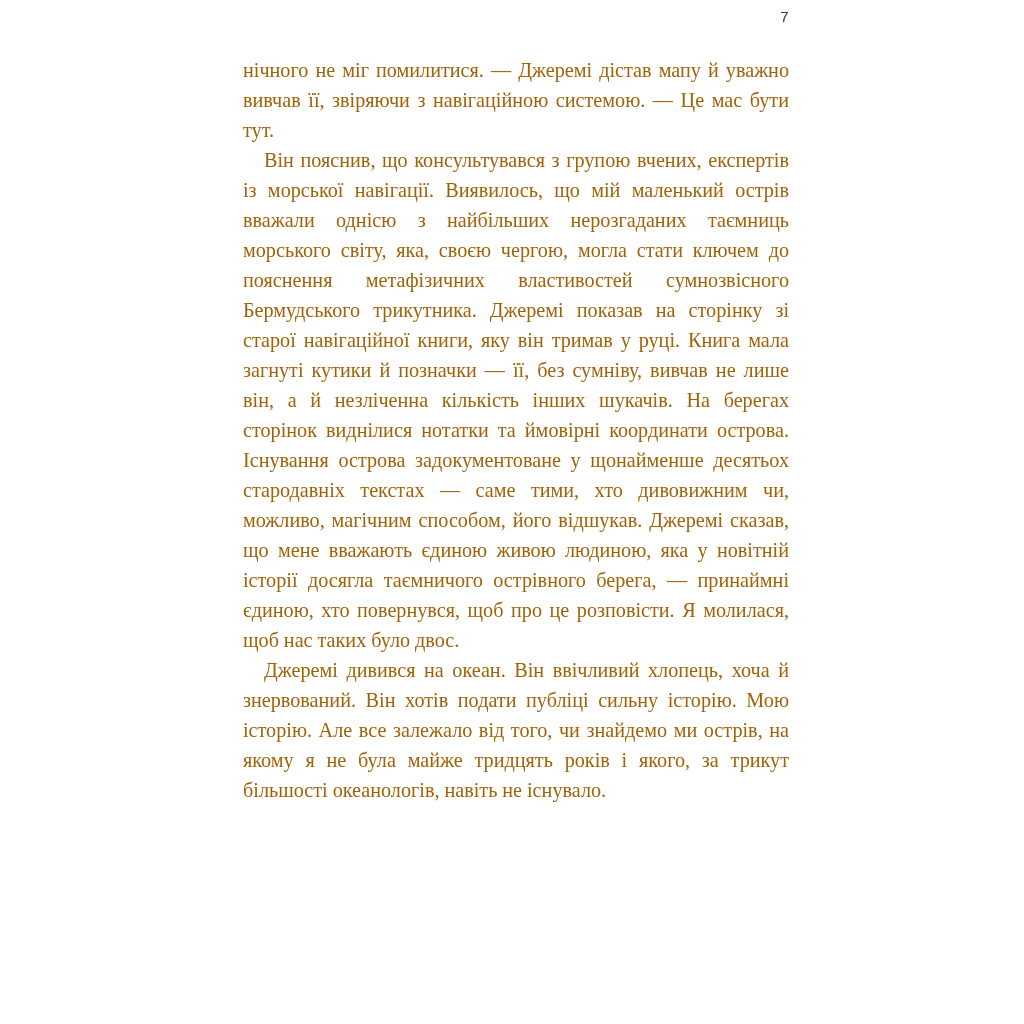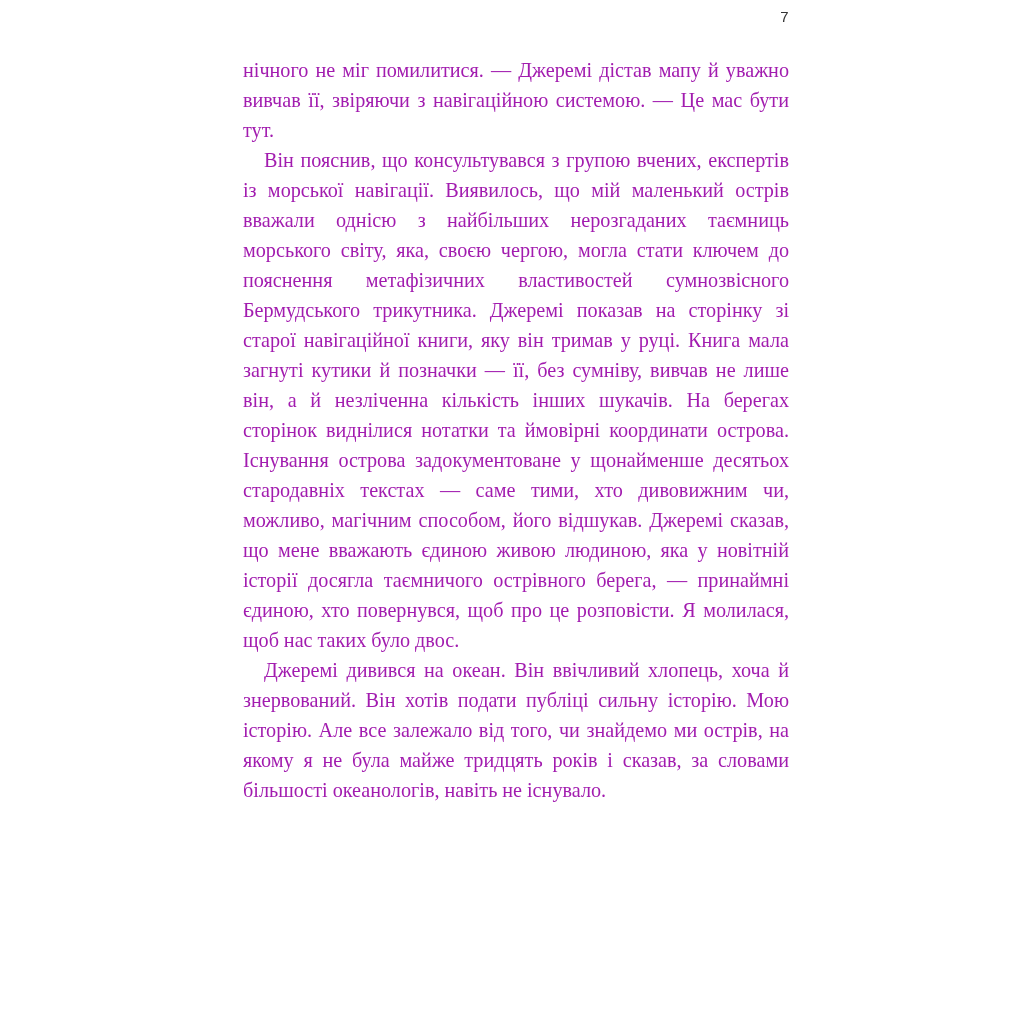--- a/index.html
+++ b/index.html
@@ -30,37 +30,37 @@
   .textblock {
     position: absolute;
     top: 55px;
     left: 243px;
     width: 546px;
   }
   .para {
     margin: 0;
     font-size: 20.2px;
     line-height: 30px;
-    color: #a21caf;
+    color: #a16207;
     text-align: justify;
     text-justify: inter-word;
     hyphens: manual;
     word-spacing: -0.1px;
     font-family: Liberation Serif, serif;
   }
   .para.indent {
     text-indent: 21px;
   }
 </style>
 </head>
 <body>
 
 <div class="page">
 
   <div class="folio">7</div>
 
   <div class="textblock">
     <p class="para">нічного не міг помилитися. — Джеремі дістав мапу й уважно вивчав її, звіряючи з навігаційною систе­мою. — Це мас бути тут.</p>
     <p class="para indent">Він пояснив, що консультувався з групою вчених, експертів із морської навігації. Виявилось, що мій маленький острів вважали однісю з найбільших не­розгаданих таємниць морського світу, яка, своєю чер­гою, могла стати ключем до пояснення метафізичних властивостей сумнозвісного Бермудського трикут­ника. Джеремі показав на сторінку зі старої навігацій­ної книги, яку він тримав у руці. Книга мала загнуті кутики й позначки — її, без сумніву, вивчав не лише він, а й незліченна кількість інших шукачів. На бере­гах сторінок виднілися нотатки та ймовірні коорди­нати острова. Існування острова задокументоване у щонайменше десятьох стародавніх текстах — саме тими, хто дивовижним чи, можливо, магічним спосо­бом, його відшукав. Джеремі сказав, що мене вважа­ють єдиною живою людиною, яка у новітній історії досягла таємничого острівного берега, — принаймні єдиною, хто повернувся, щоб про це розповісти. Я мо­лилася, щоб нас таких було двос.</p>
-    <p class="para indent">Джеремі дивився на океан. Він ввічливий хлопець, хоча й знервований. Він хотів подати публіці силь­ну історію. Мою історію. Але все залежало від того, чи знайдемо ми острів, на якому я не була майже три­дцять років і сказав, за словами більшості океанологів, навіть не існувало.</p>
+    <p class="para indent">Джеремі дивився на океан. Він ввічливий хлопець, хоча й знервований. Він хотів подати публіці силь­ну історію. Мою історію. Але все залежало від того, чи знайдемо ми острів, на якому я не була майже три­дцять років і якого, за трикут більшості океанологів, навіть не існувало.</p>
   </div>
 
 </div>
 
 </body></html>

